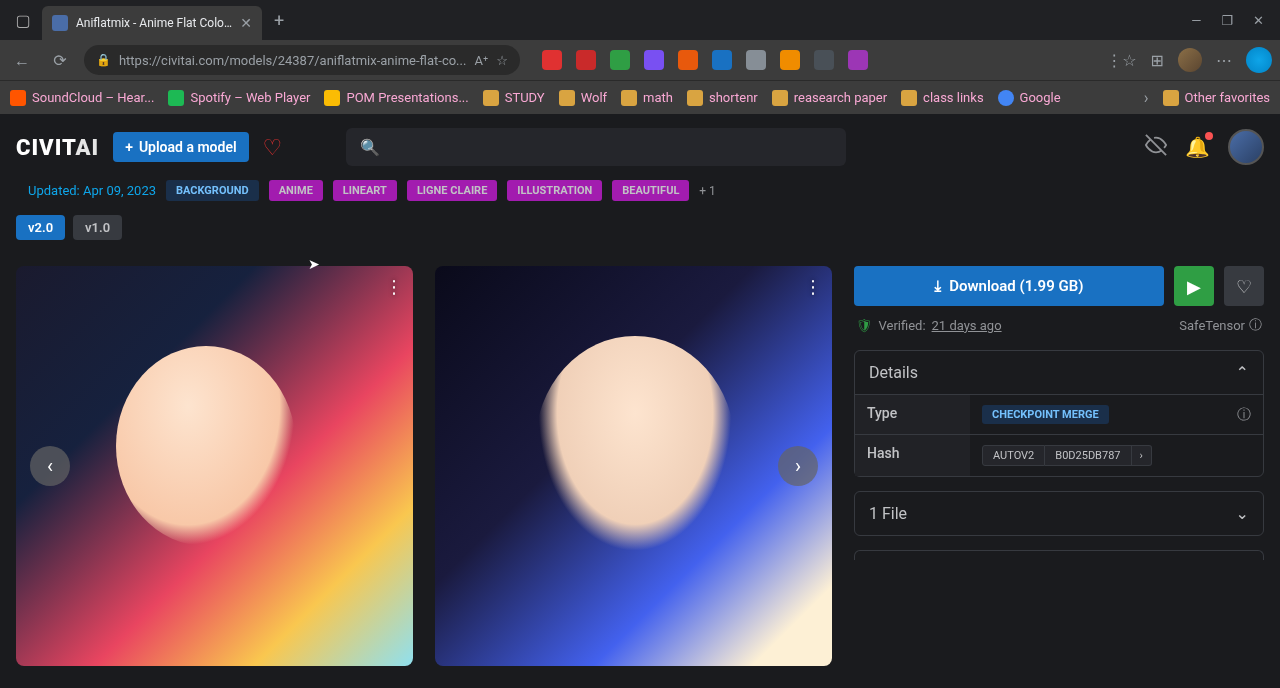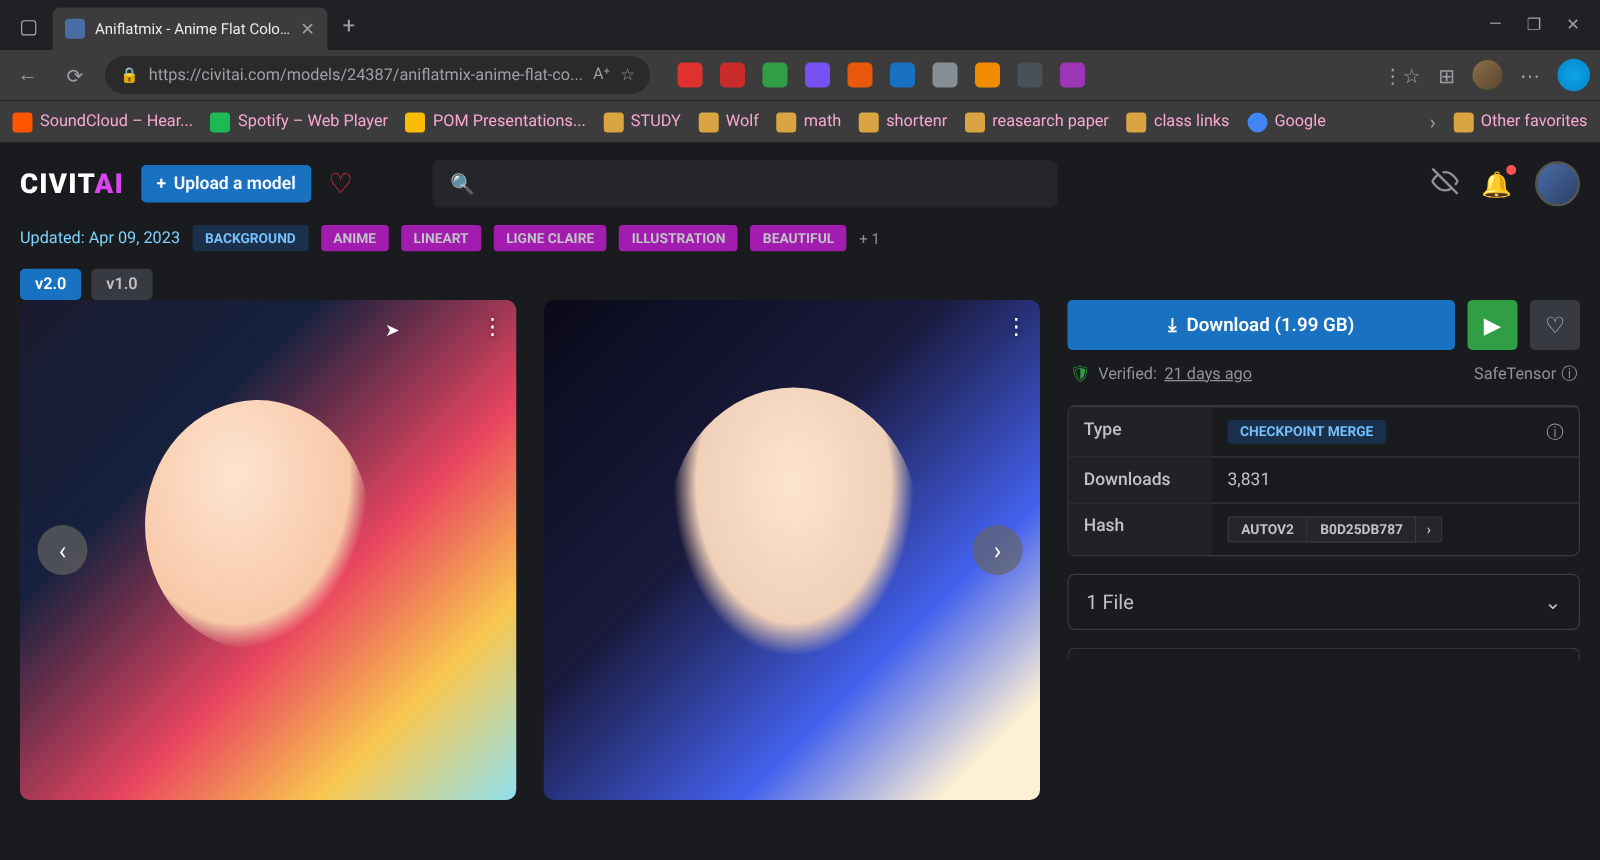--- a/index.html
+++ b/index.html
@@ -33,38 +33,38 @@
 .bookmarks { background: #3c3c3c; height: 34px; display: flex; align-items: center; padding: 0 10px; gap: 14px; border-top: 1px solid #2a2a2a; }
 .bookmark { display: flex; align-items: center; gap: 6px; font-size: 13px; color: #f9a8d4; cursor: pointer; white-space: nowrap; }
 .bk-icon { width: 16px; height: 16px; border-radius: 3px; }
 .bookmarks .spacer { flex: 1; }
 .bm-chevron { color:#9aa0a6; cursor:pointer; }
 
 
 .page { background: #1a1b1e; }
 .site-header { height: 66px; display: flex; align-items: center; padding: 0 16px; gap: 14px; }
 .logo { font-weight: 900; font-size: 22px; letter-spacing: 1px; color: #fff; }
-.logo .ai { color: #d946ef; }
+.logo .ai { color: #e5e5e5; }
 .upload-btn { background: #1971c2; color: #fff; padding: 7px 12px; border-radius: 4px; font-size: 14px; font-weight: 600; display: flex; align-items: center; gap: 6px; cursor: pointer; }
 .heart-outline { color: #e03131; font-size: 22px; cursor: pointer; }
 .search-box { flex: 0 0 500px; background: #25262b; height: 38px; border-radius: 6px; display: flex; align-items: center; padding: 0 14px; gap: 10px; margin-left: 50px; }
 .search-box input { background: transparent; border: none; outline: none; color: #909296; font-size: 14px; flex: 1; }
 .header-right { margin-left: auto; display: flex; align-items: center; gap: 18px; }
 .eye-off { color: #909296; font-size: 20px; cursor: pointer; }
 .bell { color: #909296; font-size: 20px; position: relative; cursor: pointer; }
 .bell-dot { position: absolute; top: -3px; right: -3px; width: 8px; height: 8px; background: #fa5252; border-radius: 50%; }
 .user-avatar { width: 36px; height: 36px; border-radius: 50%; background: linear-gradient(135deg,#4a6da7,#2a4065); border: 2px solid #555; }
 
 
 .content { padding: 0 16px; }
 .meta-row { display: flex; align-items: center; gap: 10px; font-size: 13px; margin-bottom: 14px; flex-wrap: wrap; }
-.updated-text { color: #7dd3fc; }
+.updated-text { color: #0ea5e9; margin-left: 12px; }
 .tag { background: #a21caf; padding: 4px 10px; border-radius: 3px; font-size: 11px; font-weight: 700; color: #c1c2c5; cursor: pointer; }
 .tag.primary { background: #1a2f4a; color: #74c0fc; }
-.version-row { display: flex; gap: 8px; }
+.version-row { display: flex; gap: 8px; margin-bottom: 26px; }
 .version-pill { padding: 5px 12px; border-radius: 4px; font-size: 13px; font-weight: 600; cursor: pointer; }
 .version-pill.active { background: #1971c2; color: #fff; }
 .version-pill.inactive { background: #373a40; color: #c1c2c5; }
 
 .main-row { display: flex; gap: 22px; }
 .gallery { flex: 0 0 816px; position: relative; display: flex; gap: 22px; }
 .gallery-img { width: 397px; height: 400px; border-radius: 8px; position: relative; overflow: hidden; }
 .img1 { background: linear-gradient(135deg, #1a1a2e 0%, #16213e 30%, #e94560 60%, #f9c74f 80%, #90e0ef 100%); }
 .img2 { background: linear-gradient(135deg, #0a0a1a 0%, #1a1a3e 40%, #4361ee 70%, #fdf0d5 90%); }
 .img-dots { position: absolute; top: 10px; right: 10px; color: #fff; font-size: 18px; cursor: pointer; text-shadow: 0 0 4px rgba(0,0,0,0.8); }
@@ -88,21 +88,21 @@
 .safetensor { display: flex; align-items: center; gap: 4px; }
 
 .panel { border: 1px solid #373a40; border-radius: 6px; margin-bottom: 14px; }
 .panel-header { padding: 12px 14px; display: flex; justify-content: space-between; align-items: center; font-size: 16px; color: #c1c2c5; cursor: pointer; }
 .detail-row { display: flex; border-top: 1px solid #373a40; }
 .detail-label { width: 115px; padding: 10px 12px; font-size: 14px; color: #c1c2c5; background: #212226; font-weight: 500; }
 .detail-value { flex: 1; padding: 10px 12px; font-size: 14px; color: #c1c2c5; display: flex; align-items: center; gap: 11px; }
 .type-badge { background: #1a2f4a; color: #74c0fc; padding: 3px 10px; border-radius: 3px; font-size: 11px; font-weight: 700; }
 .info-icon { margin-left: auto; color: #909296; cursor: pointer; }
 .hash-pills { display: flex; gap: 0; }
-.hash-pill { background: #25262b; border: 1px solid #373a40; padding: 3px 10px; font-size: 11px; font-weight: 700; }
+.hash-pill { background: #25262b; border: 1px solid #373a40; padding: 3px 10px; font-size: 11px; font-weight: 400; }
 .hash-pill:first-child { border-radius: 3px 0 0 3px; }
 .hash-pill:nth-child(2) { border-left: none; }
 .hash-pill.arrow { border-left: none; border-radius: 0 3px 3px 0; padding: 3px 8px; cursor: pointer; }
 
 .cursor { position: absolute; left: 308px; top: 256px; font-size: 14px; color: #fff; pointer-events: none; }
 </style>
 </head>
 <body>
 
 <div class="titlebar">
@@ -268,30 +268,30 @@
             <span>Verified:</span>
             <span class="underline">21 days ago</span>
           </div>
           <div class="safetensor">
             <span>SafeTensor</span>
             <span>ⓘ</span>
           </div>
         </div>
 
         <div class="panel">
+          <div class="panel-header">
+            <span>Details</span>
+            <span>⌃</span>
+          </div>
           <div class="detail-row">
             <div class="detail-label">Type</div>
             <div class="detail-value">
                 <span class="type-badge">CHECKPOINT MERGE</span>
                 <span class="info-icon">ⓘ</span>
               </div>
-          </div>
-          <div class="detail-row">
-            <div class="detail-label">Downloads</div>
-            <div class="detail-value">3,831</div>
           </div>
           <div class="detail-row">
             <div class="detail-label">Hash</div>
             <div class="detail-value">
               <div class="hash-pills">
                 <div class="hash-pill">AUTOV2</div>
                 <div class="hash-pill">B0D25DB787</div>
                 <div class="hash-pill arrow">›</div>
               </div>
             </div>

